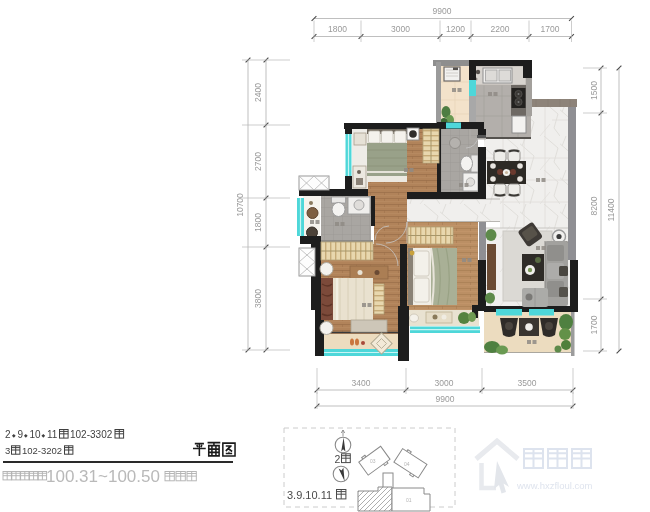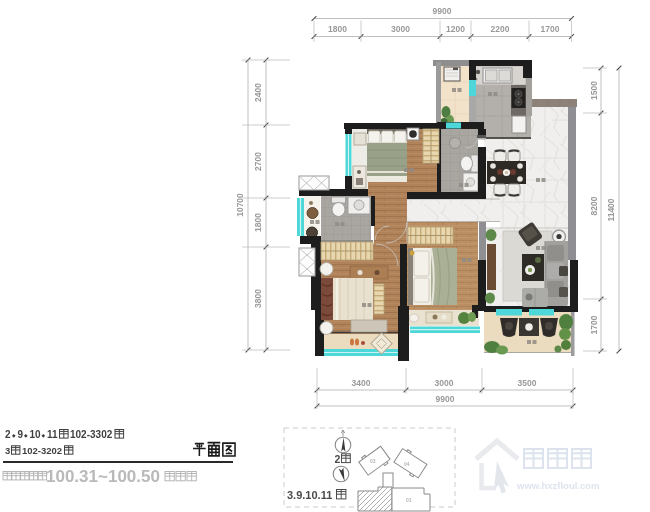--- a/index.html
+++ b/index.html
@@ -1,17 +1,17 @@
 <!DOCTYPE html>
 <html><head>
 <meta charset="utf-8">
 <style>
 html,body{margin:0;padding:0;background:#fff;}
 *{font-family:"Liberation Sans",sans-serif;}
-#page{position:relative;width:650px;height:512px;background:#fff;overflow:hidden;font-weight:bold;}
+#page{position:relative;width:650px;height:512px;background:#fff;overflow:hidden;}
 </style>
 </head>
 <body>
 <div id="page">
 <svg width="650" height="512" viewBox="0 0 650 512" xmlns="http://www.w3.org/2000/svg">
 <defs>
 <pattern id="wood" width="14" height="6" patternUnits="userSpaceOnUse">
 <rect width="14" height="6" fill="#b1835a"></rect>
 <rect y="0" width="14" height="1" fill="#a0744e"></rect>
 <rect y="3" width="14" height="0.6" fill="#bd9067" opacity="0.7"></rect>

